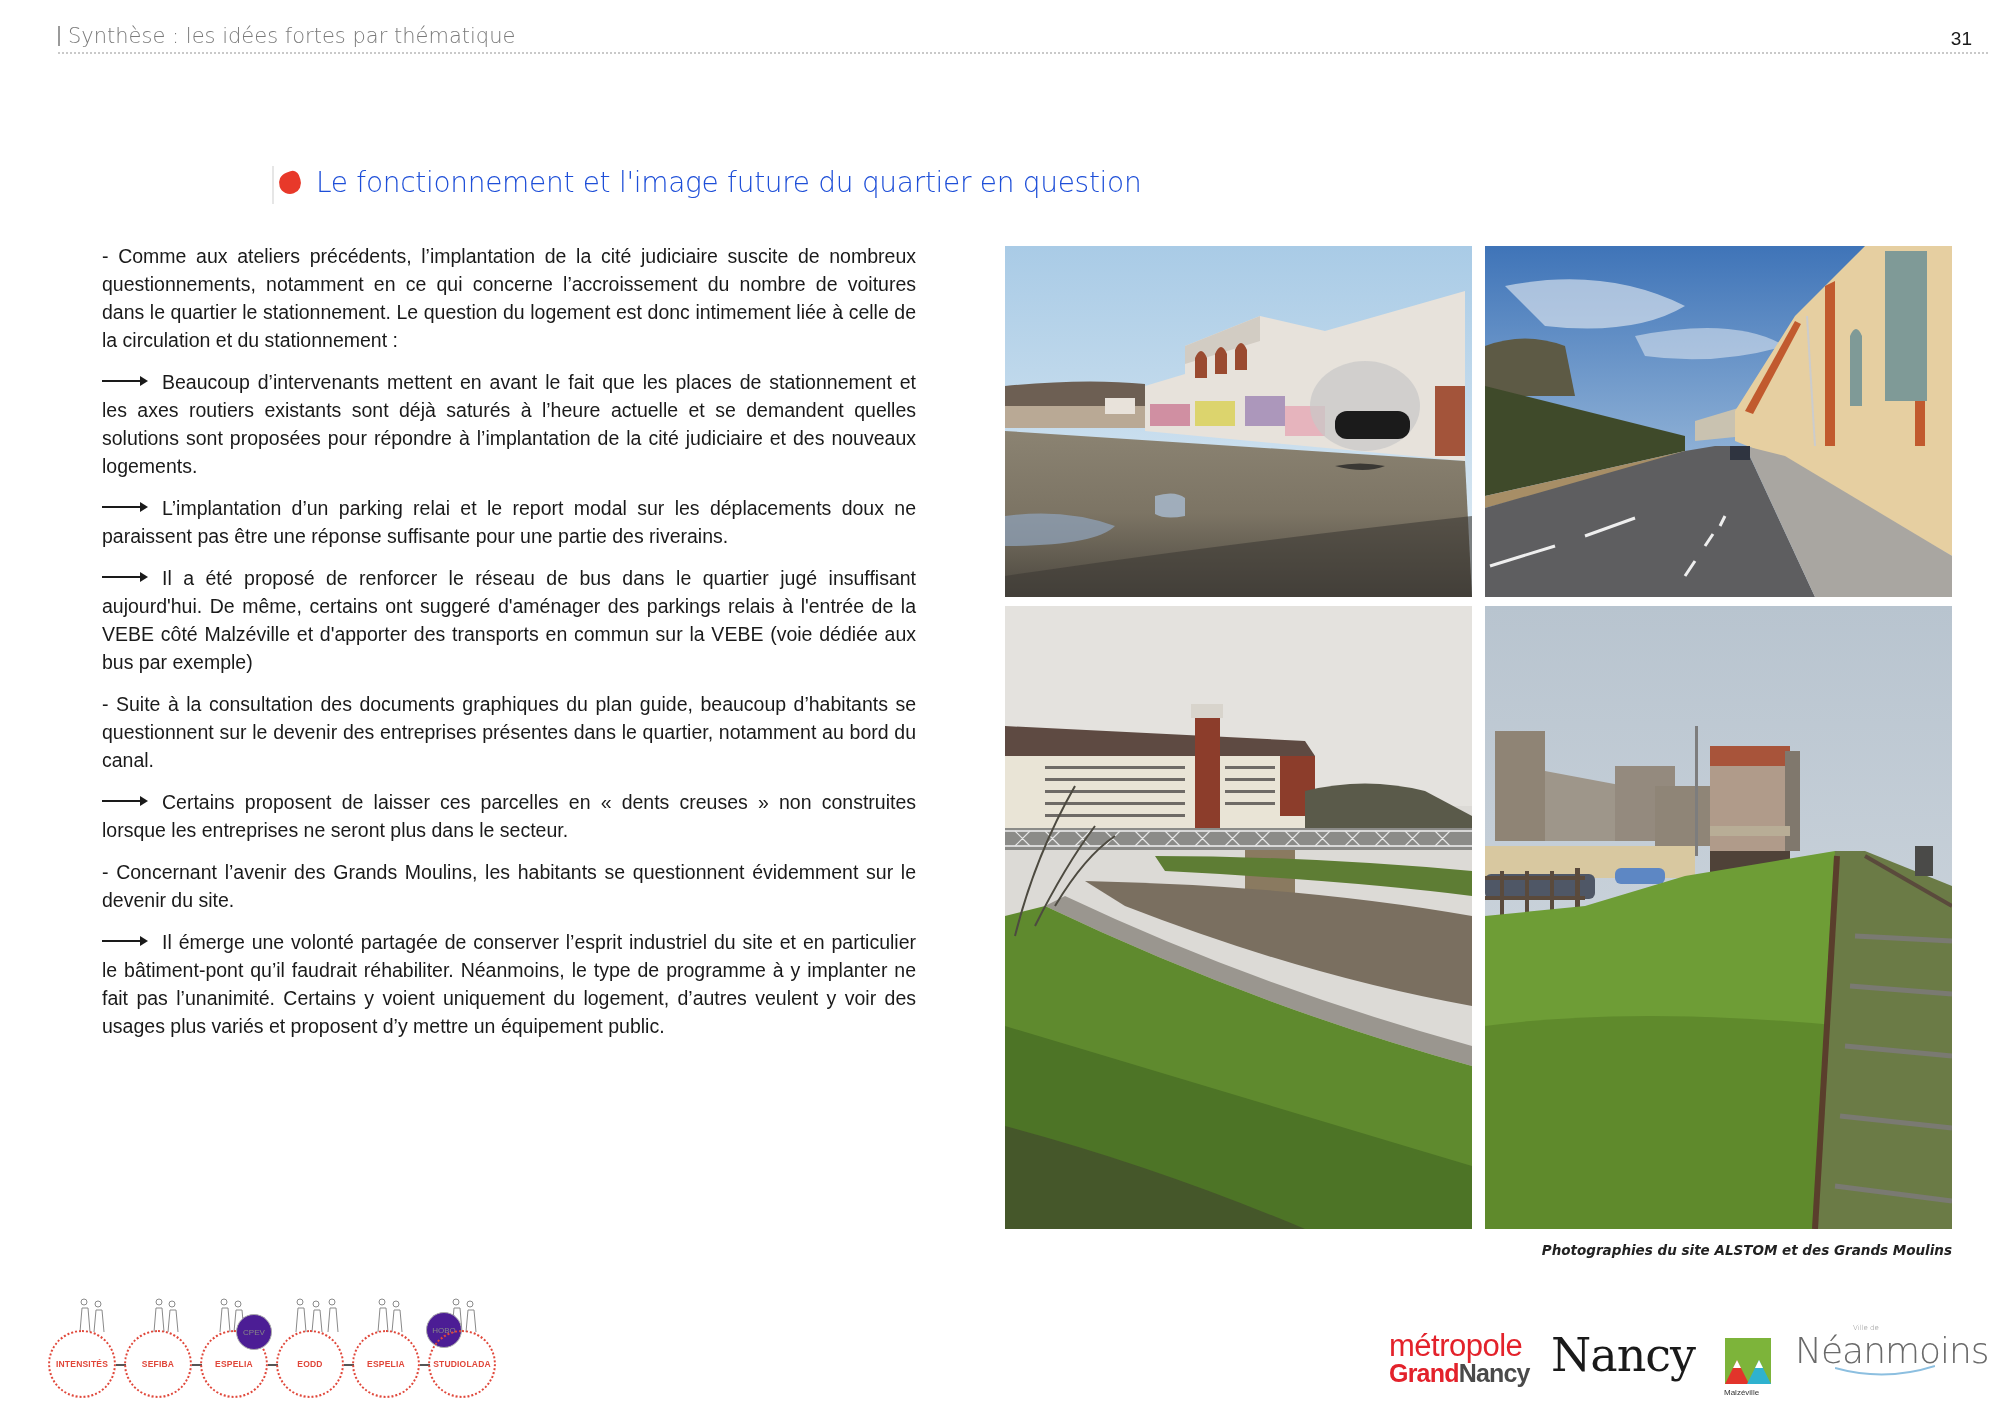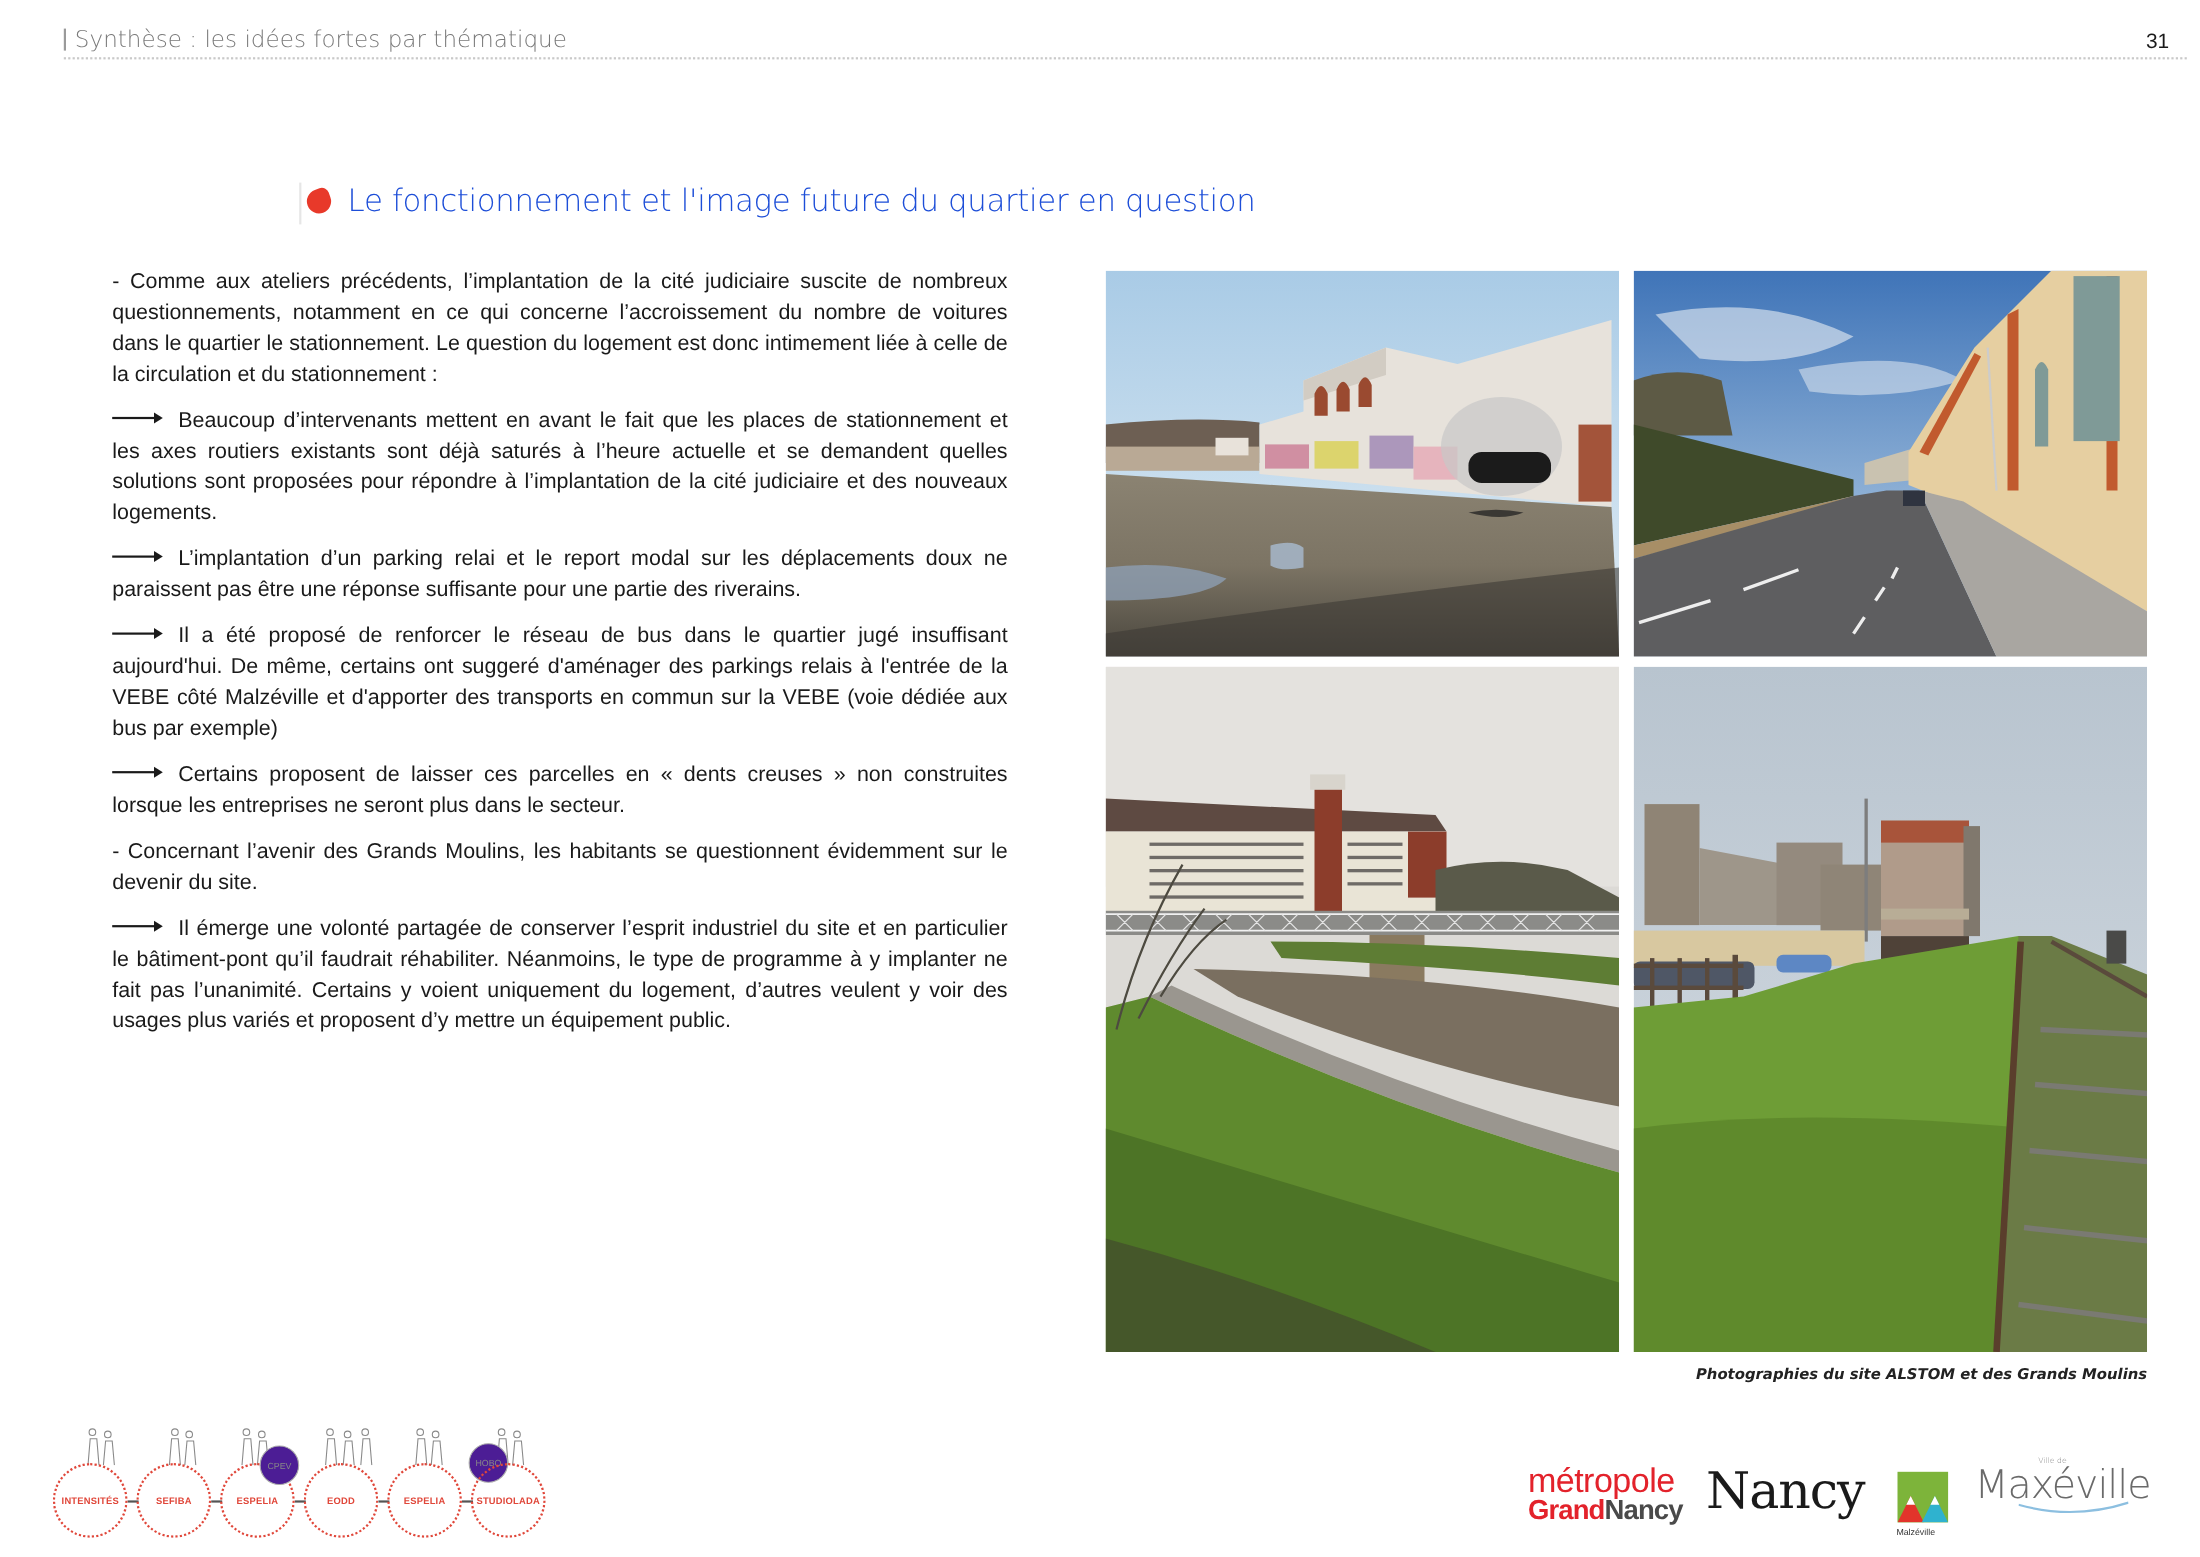--- a/index.html
+++ b/index.html
@@ -73,20 +73,21 @@
   <div class="sec-bar"></div>
   <div class="sec-dot"></div>
   <div class="sec-title">Le fonctionnement et l'image future du quartier en question</div>
 </div>
 
 <div class="body">
   <p class="para"><span>- Comme aux ateliers précédents, l’implantation de la cité judiciaire suscite de nombreux questionnements, notamment en ce qui concerne l’accroissement du nombre de voitures dans le quartier le stationnement. Le question du logement est donc intimement liée à celle de la circulation et du stationnement :</span></p>
   <p class="para"><span class="arrow"></span><span>Beaucoup d’intervenants mettent en avant le fait que les places de stationnement et les axes routiers existants sont déjà saturés à l’heure actuelle et se demandent quelles solutions sont proposées pour répondre à l’implantation de la cité judiciaire et des nouveaux logements.</span></p>
   <p class="para"><span class="arrow"></span><span>L’implantation d’un parking relai et le report modal sur les déplacements doux ne paraissent pas être une réponse suffisante pour une partie des riverains.</span></p>
   <p class="para"><span class="arrow"></span><span>Il a été proposé de renforcer le réseau de bus dans le quartier jugé insuffisant aujourd'hui. De même, certains ont suggeré d'aménager des parkings relais à l'entrée de la VEBE côté Malzéville et d'apporter des transports en commun sur la VEBE (voie dédiée aux bus par exemple)</span></p>
+  <p class="para"><span>- Suite à la consultation des documents graphiques du plan guide, beaucoup d’habitants se questionnent sur le devenir des entreprises présentes dans le quartier, notamment au bord du canal.</span></p>
   <p class="para"><span class="arrow"></span><span>Certains proposent de laisser ces parcelles en « dents creuses » non construites lorsque les entreprises ne seront plus dans le secteur.</span></p>
   <p class="para"><span>- Concernant l’avenir des Grands Moulins, les habitants se questionnent évidemment sur le devenir du site.</span></p>
   <p class="para"><span class="arrow"></span><span>Il émerge une volonté partagée de conserver l’esprit industriel du site et en particulier le bâtiment-pont qu’il faudrait réhabiliter. Néanmoins, le type de programme à y implanter ne fait pas l’unanimité. Certains y voient uniquement du logement, d’autres veulent y voir des usages plus variés et proposent d’y mettre un équipement public.</span></p>
 </div>
 
 <div class="photo p1">
   <svg viewBox="0 0 467 351" preserveAspectRatio="none">
     <defs>
       <linearGradient id="sky1" x1="0" y1="0" x2="0" y2="1">
         <stop offset="0" stop-color="#a9cbe6"></stop>
@@ -308,18 +309,18 @@
       <svg viewBox="0 0 46 46" width="46" height="46">
         <path d="M0 46 L12 22 L24 46 Z" fill="#e2342b"></path>
         <path d="M22 46 L34 22 L46 46 Z" fill="#2fb2cf"></path>
         <path d="M8 30 L12 22 L16 30 Z M30 30 L34 22 L38 30 Z" fill="#ffffff"></path>
       </svg>
     </div>
     <div class="t">Malzéville</div>
   </div>
   <div class="lg-max">
     <span class="sm">Ville de</span>
-    <span>Maxéville</span>
+    <span>Néanmoins</span>
     <svg style="position:absolute;left:40px;top:34px;" width="100" height="14" viewBox="0 0 100 14">
         <path d="M0 4 Q50 18 100 2" stroke="#8cbfe0" stroke-width="2" fill="none"></path>
       </svg>
   </div>
 </div>
 
 </body></html>

